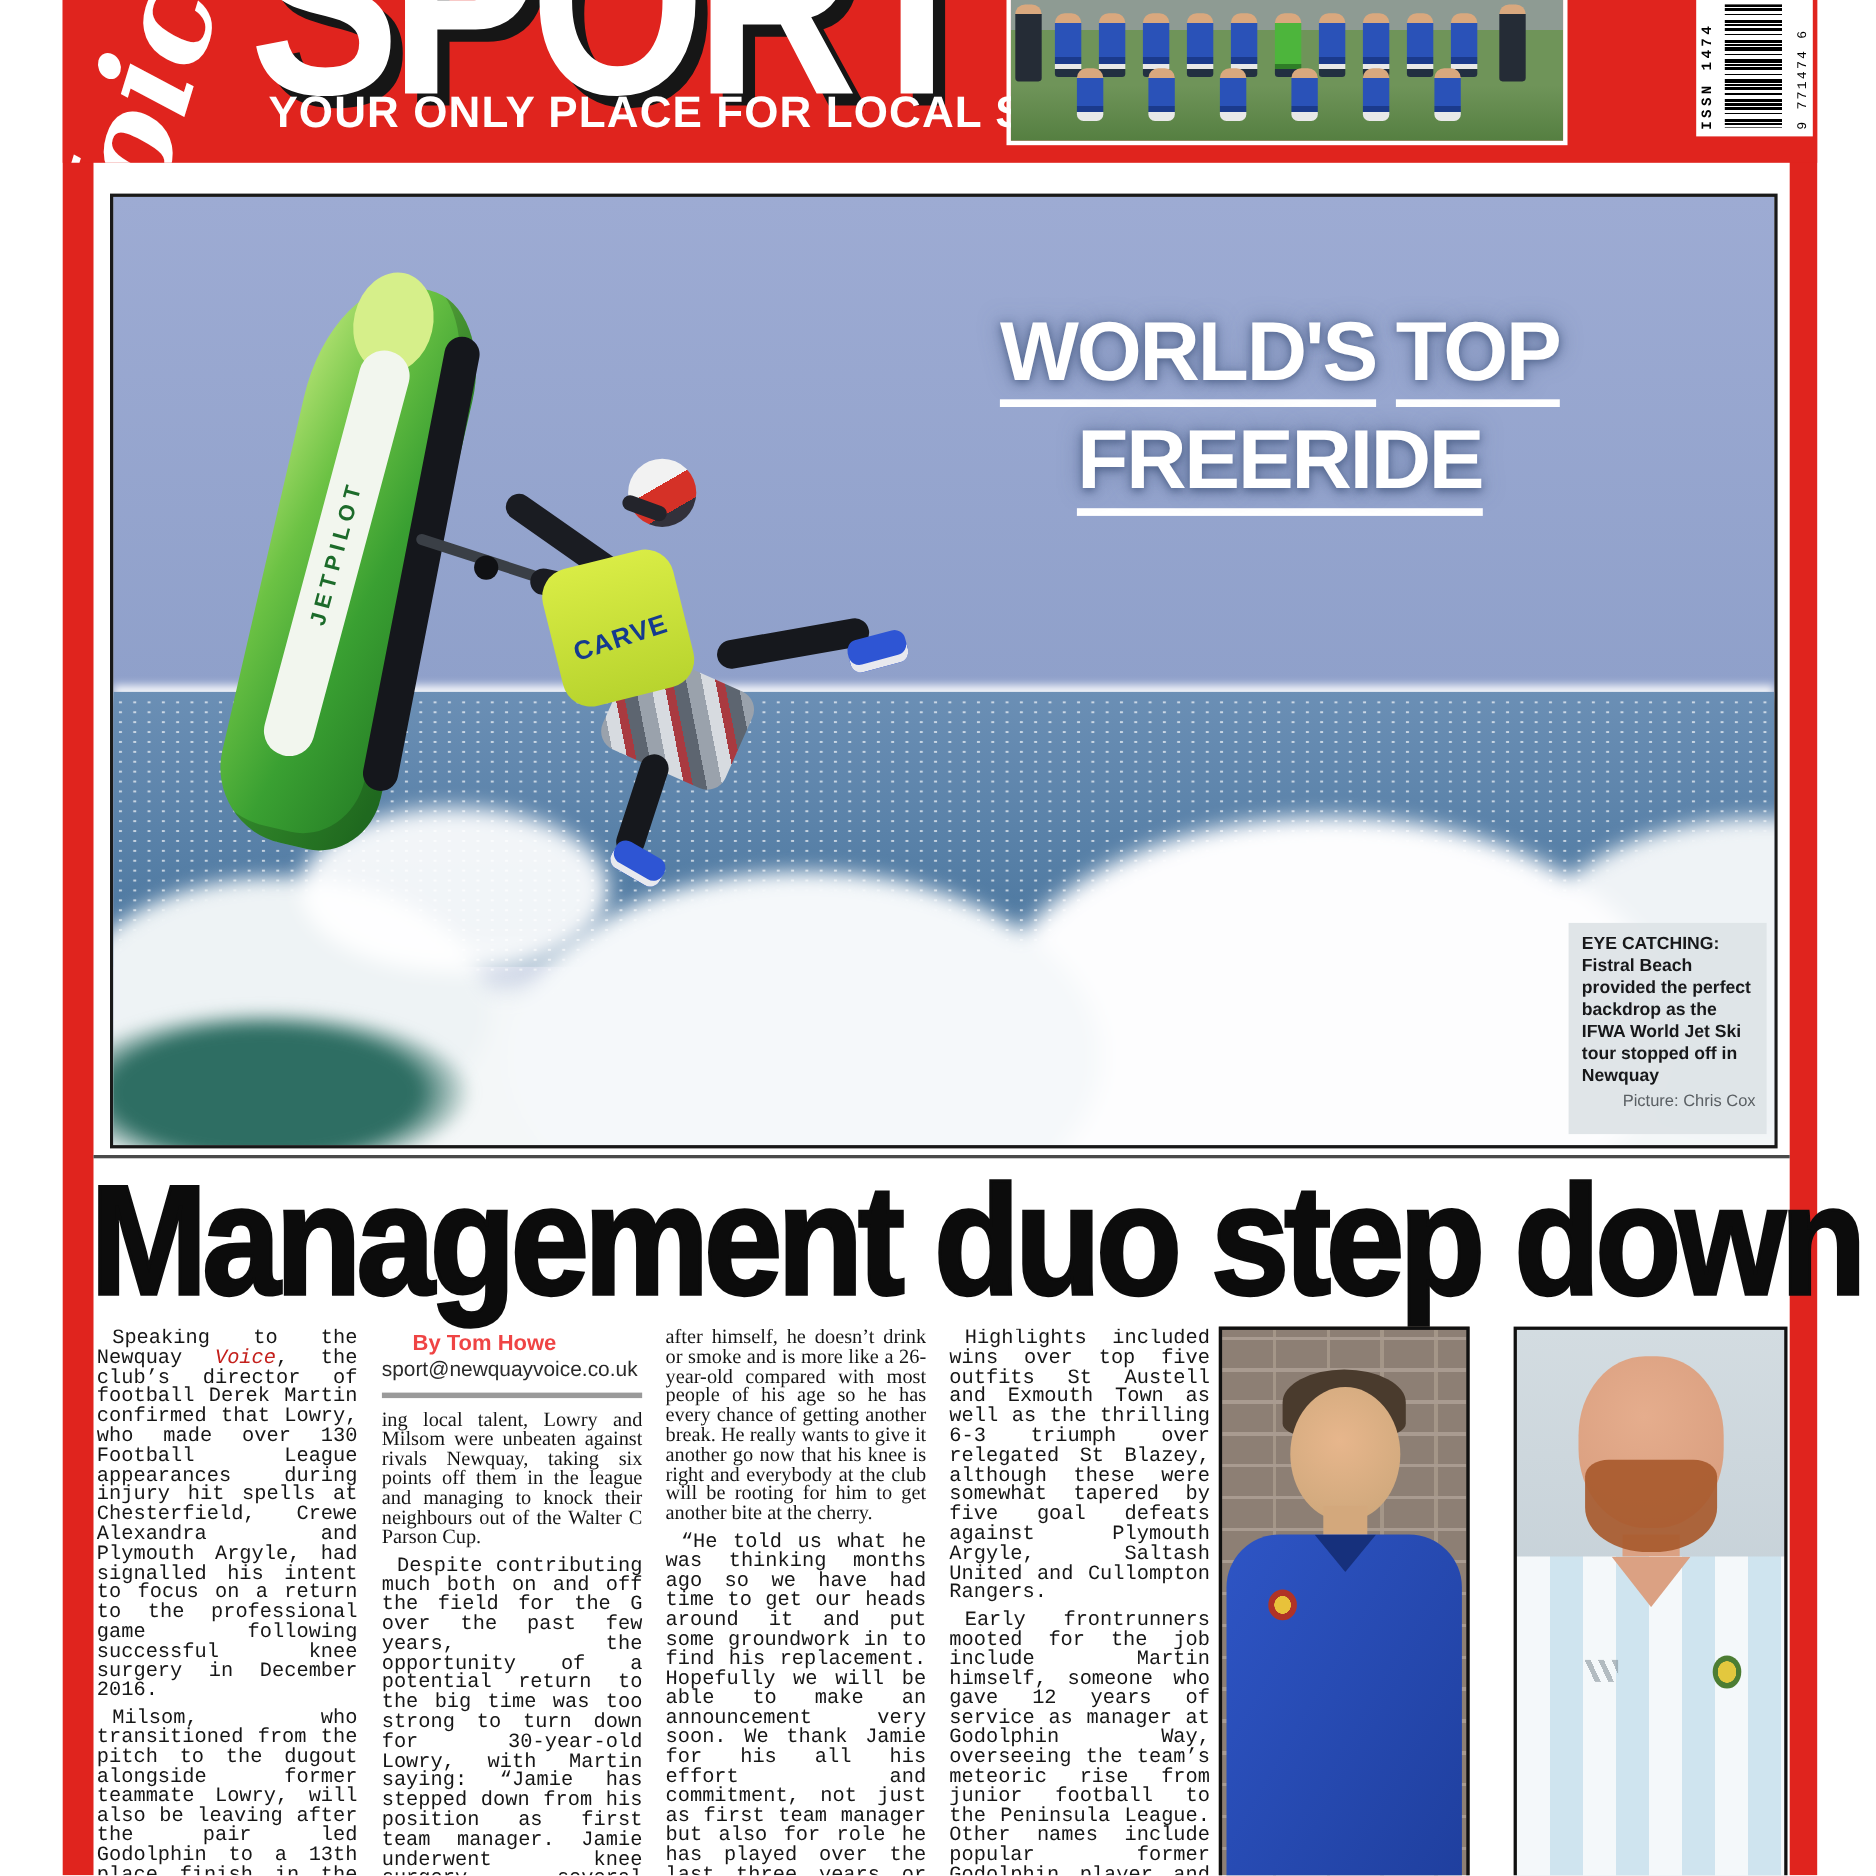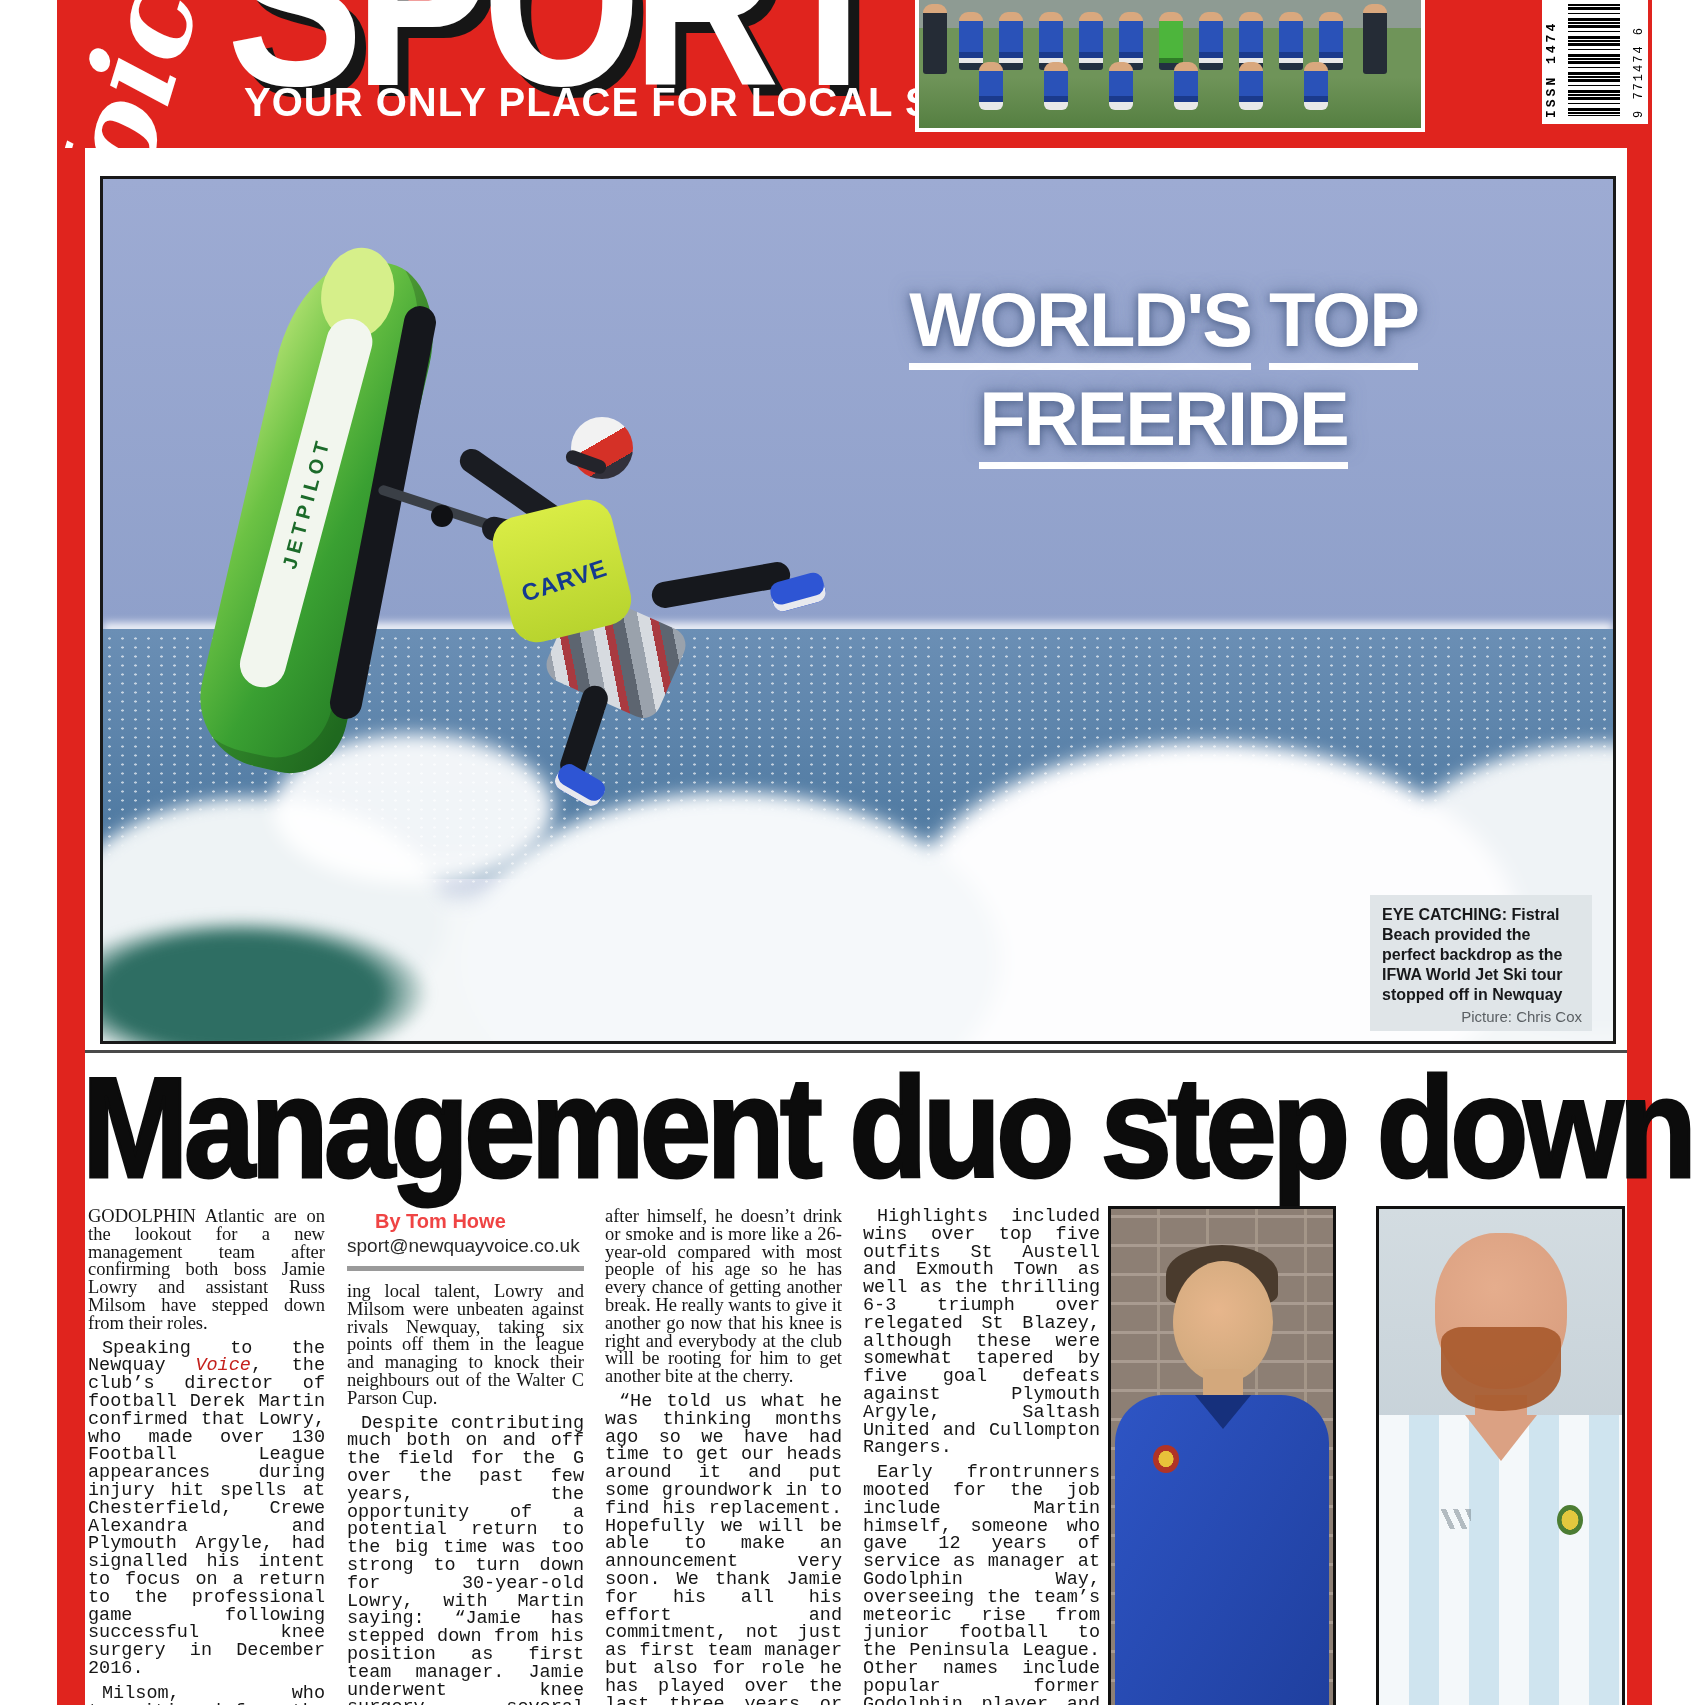--- a/index.html
+++ b/index.html
@@ -81,22 +81,22 @@
         transform:rotate(-15deg);box-shadow:inset 0 -7px 0 #e8e9ee;}
   .leg2{position:absolute;left:468px;top:505px;width:26px;height:96px;background:#16181d;border-radius:13px;transform:rotate(18deg);}
   .shoe2{position:absolute;left:452px;top:592px;width:50px;height:28px;background:#2e55d4;border-radius:10px;
         transform:rotate(30deg);box-shadow:inset 0 -6px 0 #e8e9ee;}
   
   .hero-headline{position:absolute;left:748px;top:92px;width:625px;text-align:center;color:#fff;
         font-weight:bold;font-size:76px;line-height:98px;letter-spacing:-2px;white-space:nowrap;
         text-shadow:0 2px 8px rgba(70,90,130,.85),0 0 20px rgba(70,90,130,.55);}
   .uw{display:inline-block;margin:0 9px;border-bottom:7px solid currentColor;padding-bottom:5px;line-height:1;}
   
-  .caption{position:absolute;right:21px;bottom:10px;width:222px;background:rgba(222,227,230,.93);
-        padding:10px 10px 4px 12px;box-sizing:border-box;font-weight:bold;font-size:16px;line-height:20px;color:#17181a;}
+  .caption{position:absolute;right:7px;bottom:10px;width:180px;background:rgba(222,227,230,.93);
+        padding:10px 10px 20px 12px;box-sizing:border-box;font-weight:bold;font-size:16px;line-height:20px;color:#17181a;}
   .caption .credit{font-weight:normal;color:#5a5f63;text-align:right;font-size:15px;margin-top:2px;}
   
   .divider{position:absolute;left:85px;top:1050px;width:1542px;height:3px;background:#4a4a4a;}
   .story-headline{position:absolute;left:82px;top:1056px;font-size:142px;line-height:1.02;font-weight:bold;
         color:#0c0c0c;-webkit-text-stroke:3px #0c0c0c;letter-spacing:-5px;white-space:nowrap;
         transform:scaleX(.9);transform-origin:left top;}
   .col{position:absolute;top:1208px;height:497px;overflow:hidden;
         font-family:"Liberation Serif",serif;font-size:18.5px;line-height:17.8px;text-align:justify;color:#161616;}
   .col p{margin:0 0 7px 0;}
   .col p.indent{text-indent:14px;font-family:Liberation Mono, monospace;}
@@ -218,21 +218,20 @@
     <div class="caption">
       <div>EYE CATCHING: Fistral Beach provided the perfect backdrop as the IFWA World Jet Ski tour stopped off in Newquay</div>
       <div class="credit">Picture: Chris Cox</div>
     </div>
   </div>
 
   <div class="divider"></div>
   <div class="story-headline">Management duo step down</div>
 
   <div class="col col1">
-    <p>GODOLPHIN Atlantic are on the lookout for a new management team after confirming both boss Jamie Lowry and assistant Russ Milsom have stepped down from their roles.</p>
     <p class="indent"><span>Speaking to the Newquay </span><span class="voice-accent">Voice</span><span>, the club’s director of football Derek Martin confirmed that Lowry, who made over 130 Football League appearances during injury hit spells at Chesterfield, Crewe Alexandra and Plymouth Argyle, had signalled his intent to focus on a return to the professional game following successful knee surgery in December 2016.</span></p>
     <p class="indent">Milsom, who transitioned from the pitch to the dugout alongside former teammate Lowry, will also be leaving after the pair led Godolphin to a 13th place finish in the South West Peninsula League (SWPL) Premier Division during their sole season in</p>
   </div>
 
   <div class="col col2">
     <div class="byline-name">By Tom Howe</div>
     <div class="byline-email">sport@newquayvoice.co.uk</div>
     <div class="byline-rule"></div>
     <p>ing local talent, Lowry and Milsom were unbeaten against rivals Newquay, taking six points off them in the league and managing to knock their neighbours out of the Walter C Parson Cup.</p>
     <p class="indent">Despite contributing much both on and off the field for the G over the past few years, the opportunity of a potential return to the big time was too strong to turn down for 30-year-old Lowry, with Martin saying: “Jamie has stepped down from his position as first team manager. Jamie underwent knee surgery several months ago to repair the ligament damage which ended his professional playing career prematurely a few years ago. The operation was a success and Jamie has taken the decision that he now wants to throw all his energy into trying to resurrect his</p>

